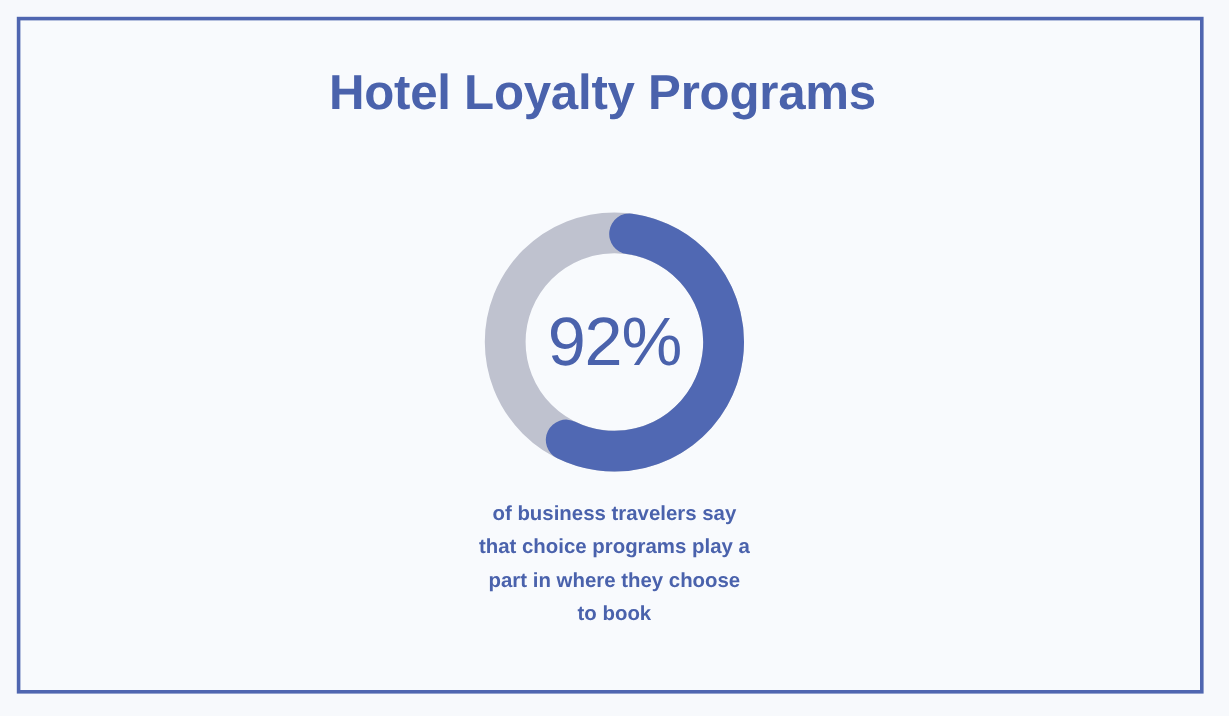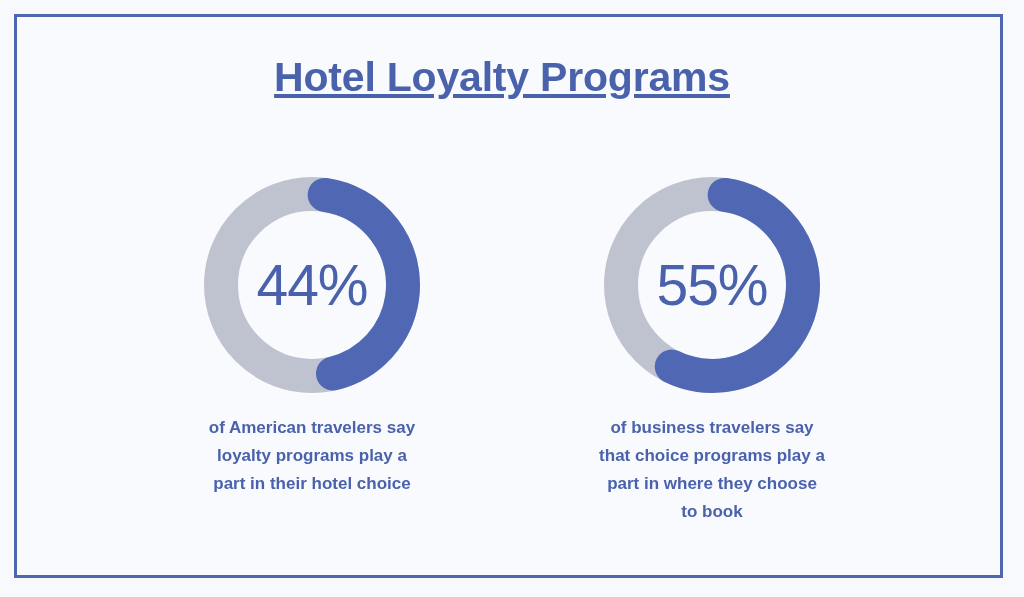--- a/index.html
+++ b/index.html
@@ -36,21 +36,20 @@
     position: absolute;
     left: 0;
     top: 55px;
     width: 1004px;
     text-align: center;
     font-size: 41px;
     font-weight: bold;
     color: #4a62ac;
     letter-spacing: -0.2px;
     line-height: 1.1;
-    text-decoration: underline;
   }
 
   .stats-row {
     position: absolute;
     left: 17px;
     top: 172px;
     width: 990px;
     display: flex;
     flex-direction: row;
     justify-content: center;
@@ -109,36 +108,26 @@
 <body>
 
 <div class="infographic">
 
   <div class="frame"></div>
 
   <div class="title">Hotel Loyalty Programs</div>
 
   <div class="stats-row">
 
-    <div class="stat-block left">
-      <div class="donut-wrap">
-        <svg class="donut-svg" viewBox="0 0 226 226">
-          <circle cx="113" cy="113" r="91" fill="none" stroke="#bfc2cf" stroke-width="34"></circle>
-          <circle id="arc-44" cx="113" cy="113" r="91" fill="none" stroke="#5068b3" stroke-width="34" stroke-linecap="round" transform="rotate(-82 113 113)" stroke-dasharray="251.57873969947062 320.19112325387175" stroke-dashoffset="0"></circle>
-        </svg>
-        <div class="donut-value">44%</div>
-      </div>
-      <div class="caption">of American travelers say loyalty programs play a part in their hotel choice</div>
-    </div>
 
     <div class="stat-block right">
       <div class="donut-wrap">
         <svg class="donut-svg" viewBox="0 0 226 226">
           <circle cx="113" cy="113" r="91" fill="none" stroke="#bfc2cf" stroke-width="34"></circle>
           <circle id="arc-55" cx="113" cy="113" r="91" fill="none" stroke="#5068b3" stroke-width="34" stroke-linecap="round" transform="rotate(-82 113 113)" stroke-dasharray="314.4734246243383 257.29643832900405" stroke-dashoffset="0"></circle>
         </svg>
-        <div class="donut-value">55%</div>
+        <div class="donut-value">92%</div>
       </div>
       <div class="caption">of business travelers say that choice programs play a part in where they choose to book</div>
     </div>
 
   </div>
 </div>
 
 </body></html>

